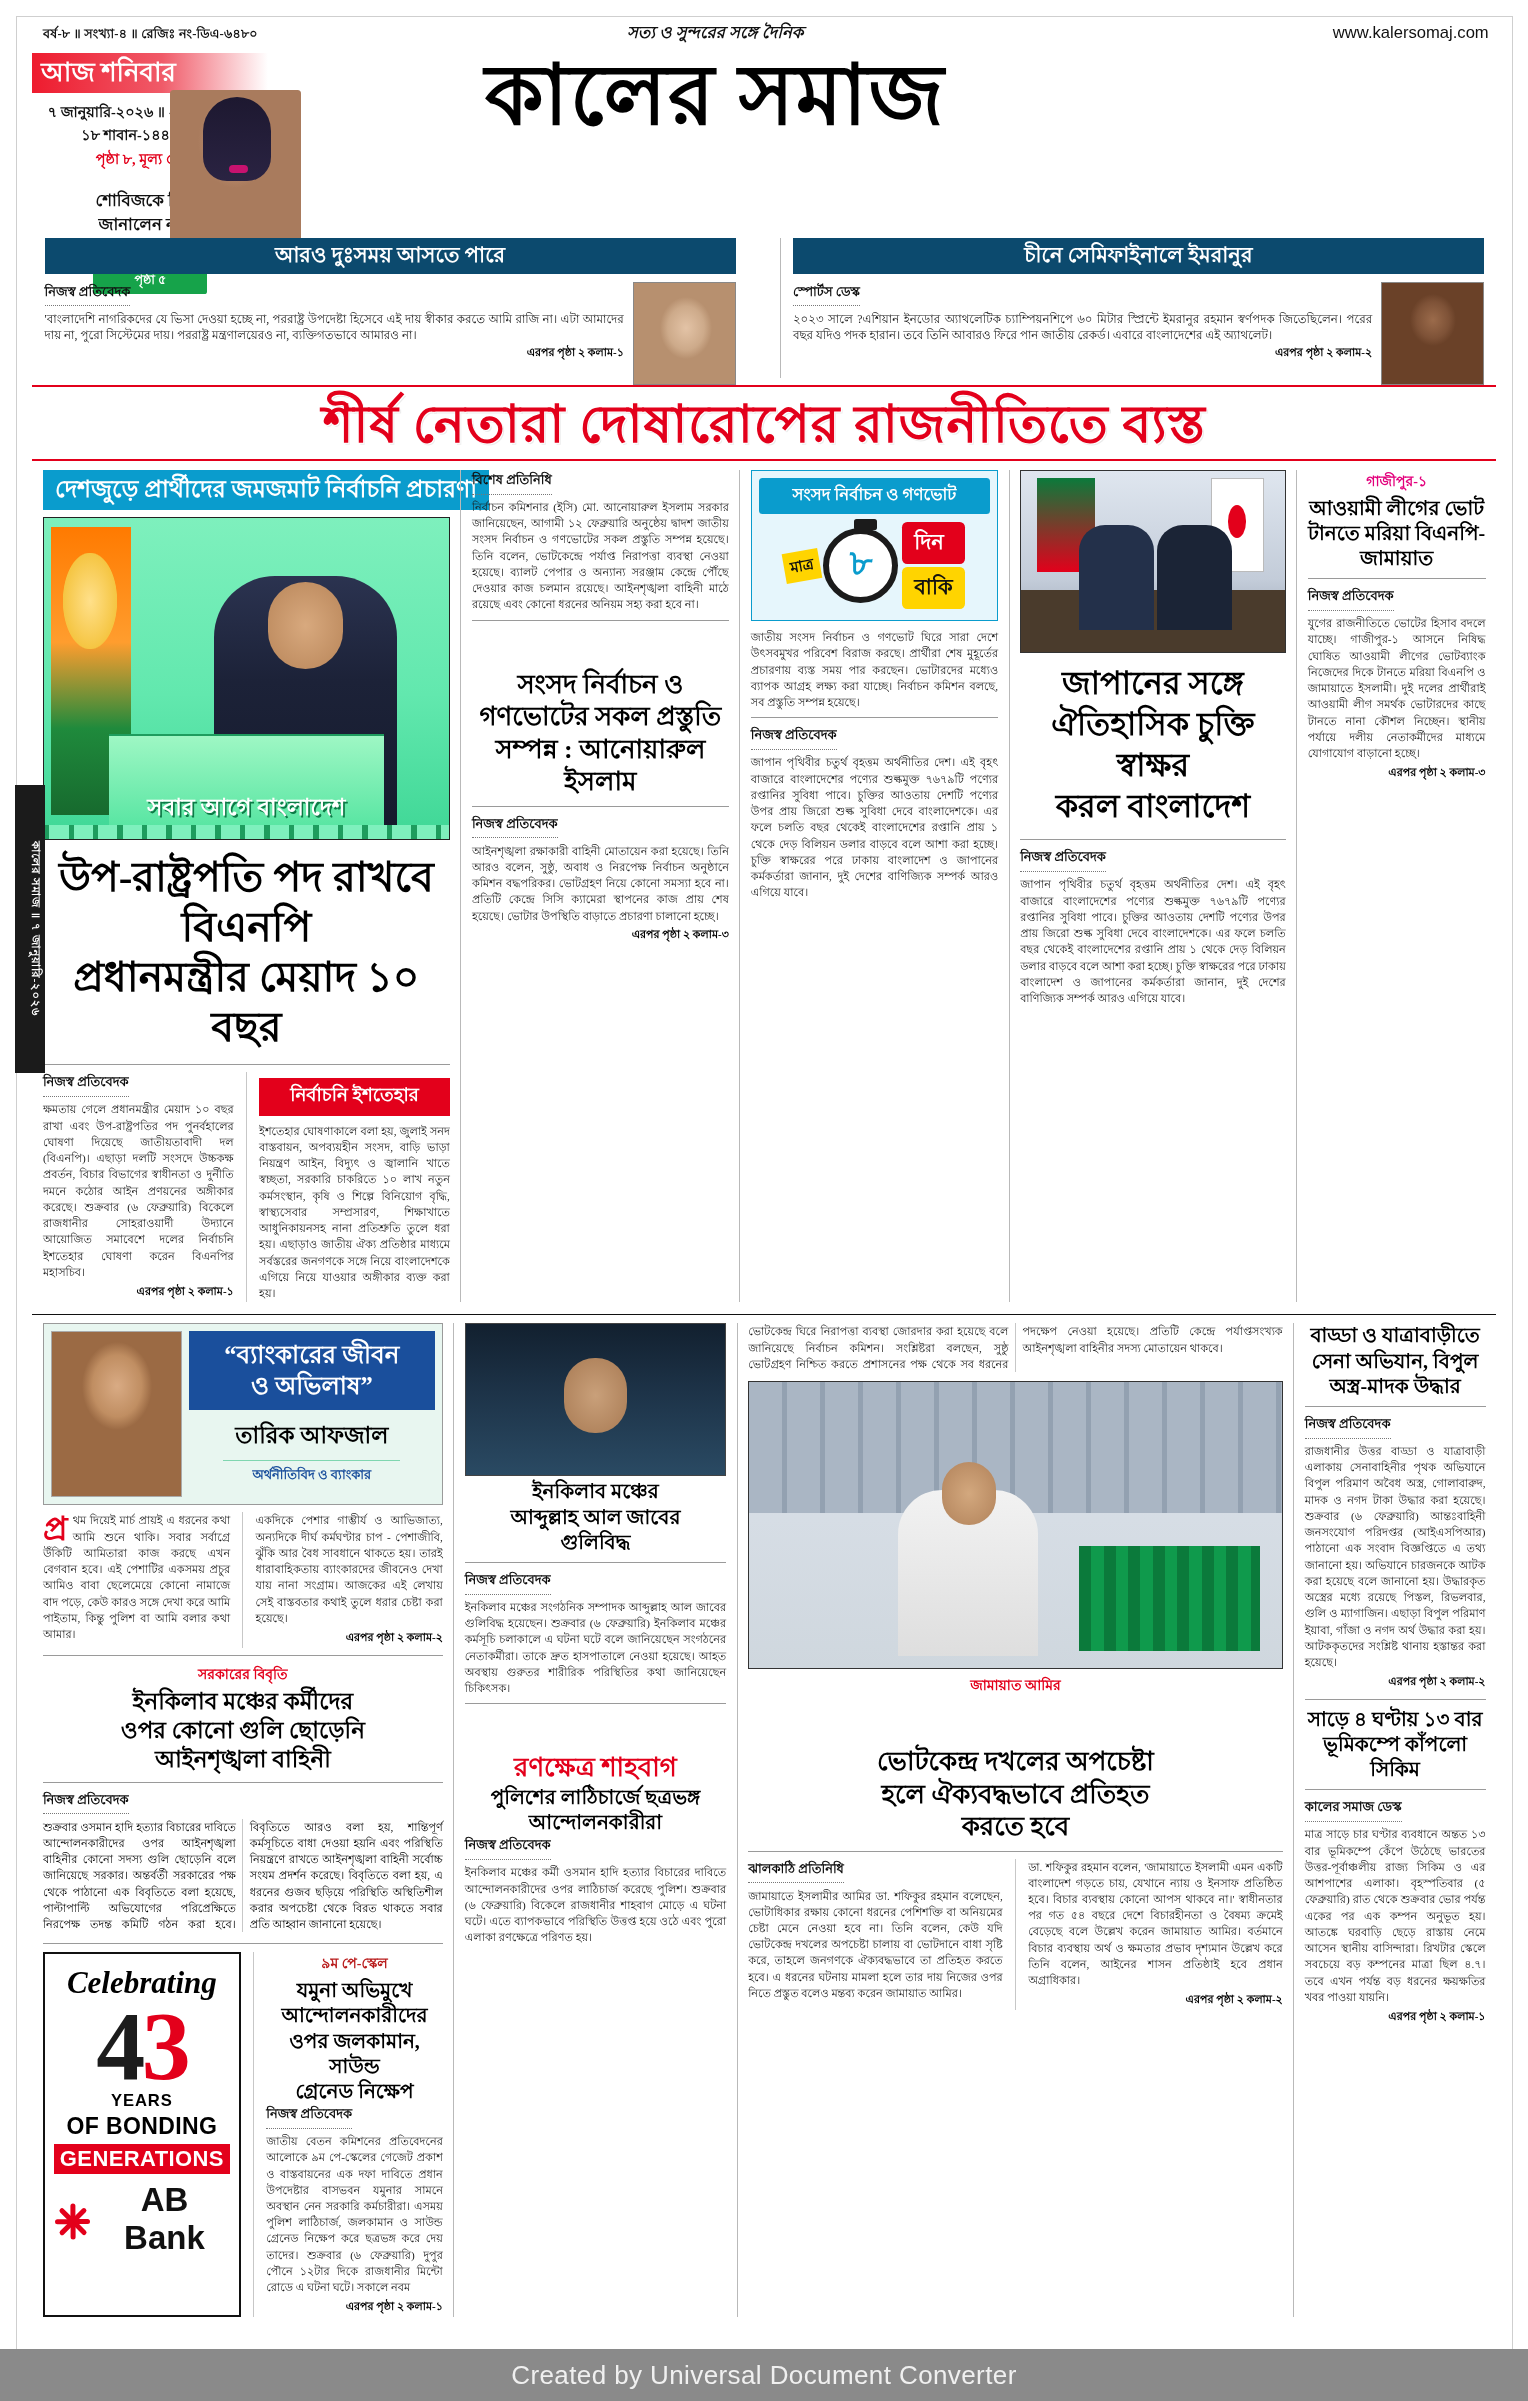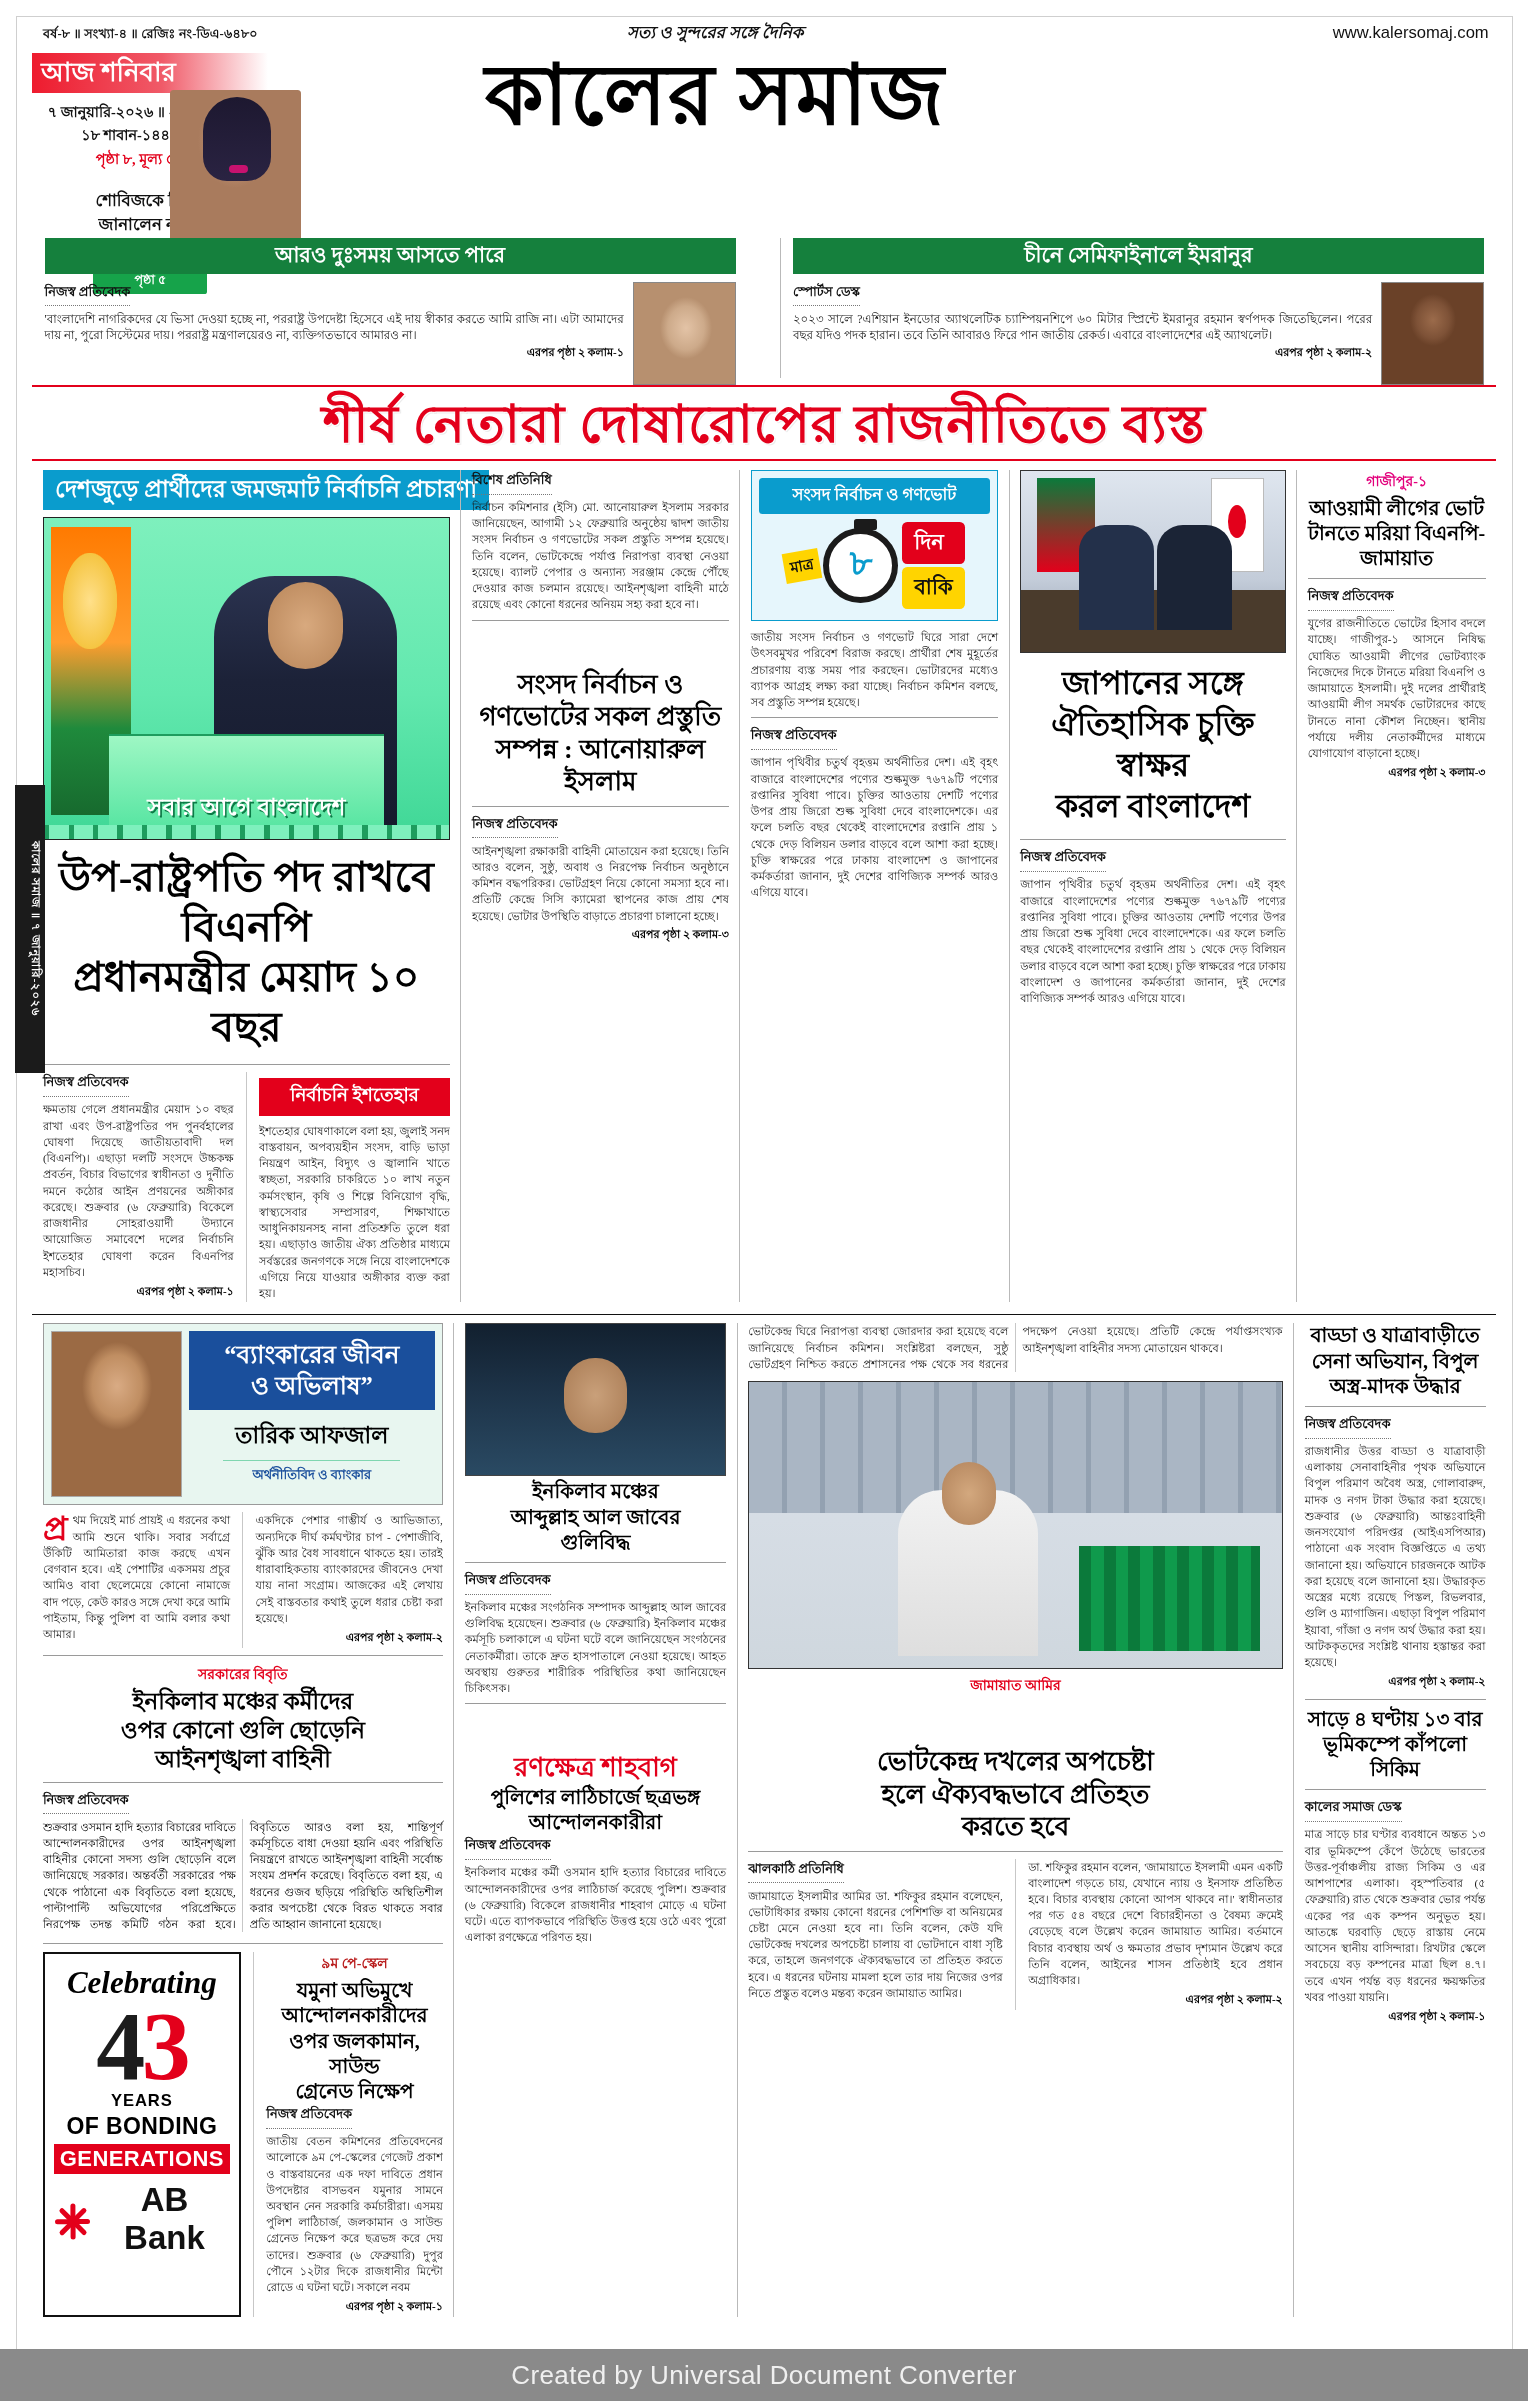--- a/index.html
+++ b/index.html
@@ -50,21 +50,21 @@
     font-size:84px; font-weight:bold; letter-spacing:1.7px; line-height:1.12; color:#000;
     margin-top:1.7px;
   }
   .weburl { position:absolute; right:23px; top:6px; font-family:"Liberation Sans",sans-serif; font-size:16.6px; color:#111; }
 
   
   .teasers { position:relative; margin:3.5px 15.7px 0; height:140px; display:flex; gap:0; }
   .tcol { flex:1; position:relative; padding:0 12.2px; }
   .tcol + .tcol { border-left:0.9px solid #b9b9b9;margin-left:32px; }
   .tcol-head {
-    background:#15803d; color:#fff; font-size:21px; font-weight:bold;
+    background:#0c4a6e; color:#fff; font-size:21px; font-weight:bold;
     padding:5.2px 10.5px; line-height:1.2; white-space:nowrap; text-align:center; margin-bottom:7.9px;
   }
   .byline { font-size:13px; font-weight:bold; color:#111; border-bottom:1.7px dotted #777; display:inline-block; padding-bottom:2.6px; margin-bottom:4.4px; }
   .tbody { font-size:11.8px; line-height:1.42; text-align:justify; color:#1b1b1b; }
   .jump { font-size:11px; font-weight:bold; text-align:right; }
   .t-flex { display:flex; gap:8.7px; }
   .t-photo { width:103px; height:103px; border:0.9px solid #888; flex:none;
     background:
       radial-gradient(ellipse 26px 31px at 52px 45px,#e3c3a6 0%,#cdaa8a 70%,#b7906f 100%),
       linear-gradient(180deg,#e9e9e9 0%,#cfd4cd 55%,#7a8a76 100%);

